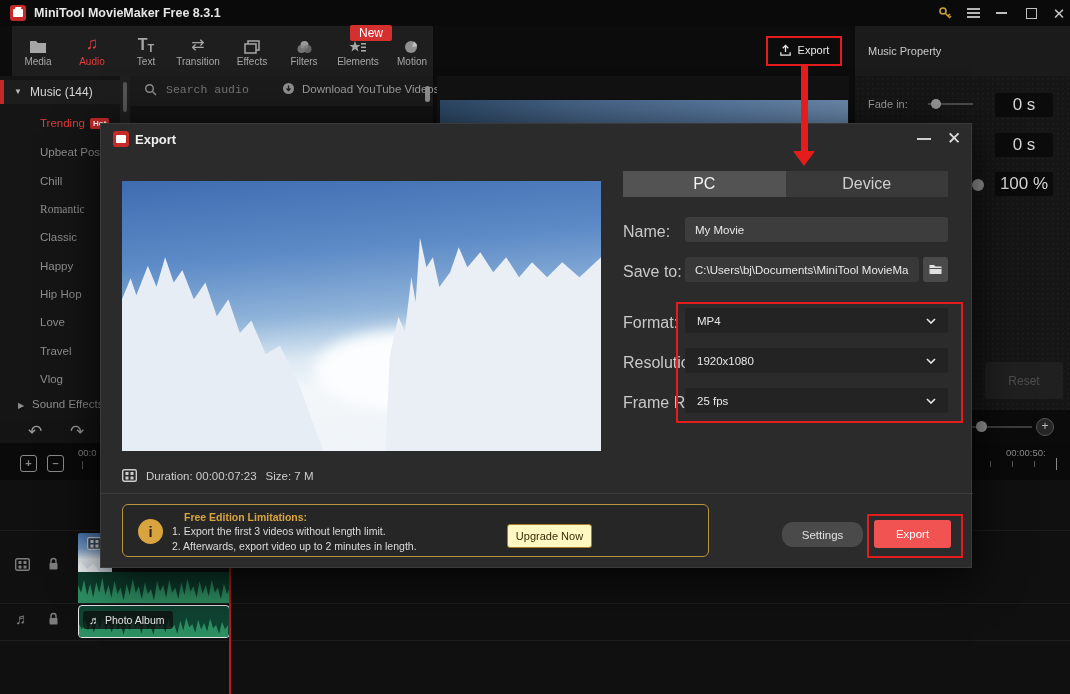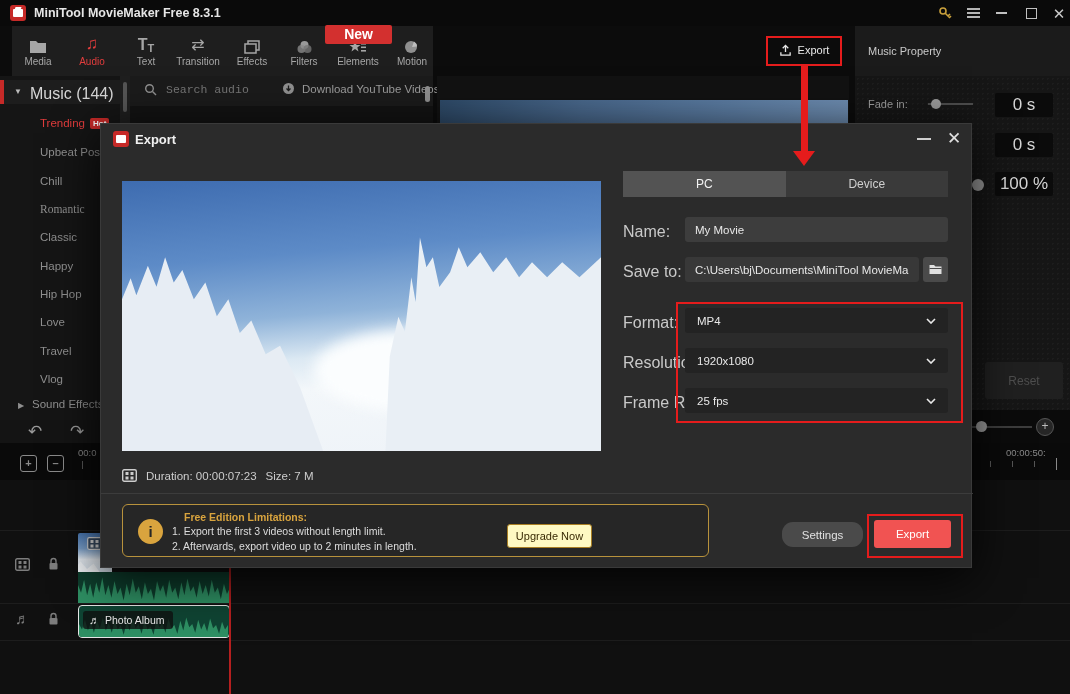--- a/index.html
+++ b/index.html
@@ -16,33 +16,33 @@
   .bars span{display:block;width:13px;height:2px;background:#b5b5b5;margin:2px 0;}
   .minbar{width:11px;height:2px;background:#c0c0c0;}
   .maxsq{width:9px;height:9px;border:1.5px solid #c0c0c0;}
   .closex{font-size:15px;color:#c9c9c9;line-height:1;}
   
   .toolpanel{left:12px;top:26px;width:421px;height:50px;background:#1e1e1e;}
   .tool{position:absolute;top:4px;width:52px;text-align:center;}
   .tool .ticon{height:24px;display:flex;align-items:flex-end;justify-content:center;color:#a6a6a6;}
   .tool .tlabel{font-size:10px;color:#a6a6a6;margin-top:2px;white-space:nowrap;}
   .tool.active .tlabel,.tool.active .ticon{color:#e23d3d;}
-  .newbadge{position:absolute;top:-5px;right:-8px;background:#d3302f;color:#fff;font-size:14px;font-weight:bold;
-    padding:1px 19px;border-radius:2px;line-height:1.2;}
+  .newbadge{position:absolute;top:-5px;right:-8px;background:#d3302f;color:#fff;font-size:12px;font-weight:normal;
+    padding:1px 9px;border-radius:2px;line-height:1.2;}
   .playerpanel{left:437px;top:26px;width:412px;height:50px;background:#1b1b1b;}
   .mproppanel{left:855px;top:26px;width:215px;height:50px;background:#1b1b1b;}
   .panel-title{font-size:11px;color:#c9c9c9;}
   .exportbtn-top{left:770px;top:39px;width:68px;height:22px;display:flex;align-items:center;justify-content:center;gap:6px;
     color:#e8e8e8;font-size:11px;}
   
   .sidebar{left:0;top:76px;width:120px;height:344px;background:#151515;}
   .sb-head{position:absolute;left:0;top:4px;width:120px;height:24px;background:#1d1d1d;}
   .sb-redbar{position:absolute;left:0;top:0;width:4px;height:24px;background:#c62a28;}
   .sb-head-tri{position:absolute;left:14px;top:7px;font-size:8px;color:#bbb;}
-  .sb-head-label{position:absolute;left:30px;top:5px;font-size:16px;color:#d6d6d6;}
+  .sb-head-label{position:absolute;left:30px;top:5px;font-size:12px;color:#d6d6d6;}
   .sb-item{position:absolute;left:40px;font-size:11.5px;color:#8f8f8f;white-space:nowrap;}
   .sb-item.active{color:#e03c3c;}
   .hotbadge{display:inline-block;background:#c62a28;color:#fff;font-size:8px;font-weight:bold;border-radius:2px;
     padding:1px 3px;margin-left:5px;vertical-align:1px;}
   .sb-tri{position:absolute;left:18px;font-size:8px;color:#8f8f8f;}
   .sb-scroll{left:120px;top:76px;width:10px;height:344px;background:#1f1f1f;}
   .sb-thumb{position:absolute;left:3px;top:6px;width:4px;height:30px;background:#565656;border-radius:2px;}
   
   .audiopanel{left:130px;top:76px;width:303px;height:30px;background:#1b1b1b;}
   .searchrow{position:absolute;left:14px;top:6px;display:flex;align-items:center;gap:7px;}
@@ -98,21 +98,21 @@
   .cloudsea{position:absolute;left:40%;top:55%;width:40%;height:30%;background:#fbfdfe;filter:blur(7px);border-radius:50%;}
   .ridge{position:absolute;left:0;bottom:0;width:60%;height:78%;background:#e7edf4;
     clip-path:polygon(0 28%,3% 18%,5% 26%,9% 12%,12% 22%,15% 8%,18% 20%,21% 14%,25% 28%,29% 20%,33% 36%,37% 28%,41% 44%,45% 38%,50% 54%,55% 50%,62% 70%,70% 100%,0 100%);}
   .ridge2{position:absolute;left:0;bottom:0;width:58%;height:64%;background:#c7d4e2;opacity:.75;
     clip-path:polygon(0 40%,4% 30%,8% 42%,13% 30%,17% 44%,22% 34%,27% 50%,32% 42%,38% 58%,44% 52%,50% 70%,56% 66%,64% 100%,0 100%);}
   .rmass{position:absolute;right:0;bottom:0;width:45%;height:92%;background:#e9eff5;
     clip-path:polygon(0 100%,2% 62%,6% 46%,9% 52%,12% 30%,14% 40%,16% 14%,19% 26%,22% 22%,25% 34%,30% 28%,34% 18%,38% 26%,44% 20%,50% 28%,56% 22%,62% 30%,68% 24%,75% 30%,82% 24%,90% 30%,100% 22%,100% 100%);}
   .rshade{position:absolute;right:0;bottom:0;width:42%;height:60%;background:#b9c9da;opacity:.55;
     clip-path:polygon(0 100%,4% 60%,10% 70%,16% 48%,24% 62%,32% 50%,42% 66%,52% 56%,64% 70%,78% 60%,100% 72%,100% 100%);}
   .tabs{position:absolute;left:522px;top:47px;width:325px;height:26px;display:flex;}
-  .tab{flex:1;display:flex;align-items:center;justify-content:center;font-size:12px;}
+  .tab{flex:1;display:flex;align-items:center;justify-content:center;font-size:16px;}
   .tab.on{background:#535353;color:#f2f2f2;}
   .tab.off{background:#3a3a3a;color:#cfcfcf;}
   .flabel{position:absolute;left:522px;font-size:16px;color:#c9c9c9;}
   .field{position:absolute;left:584px;width:263px;height:25px;background:#3d3d3d;border:none;border-radius:3px;
     color:#e8e8e8;font-size:11.5px;padding:0 10px;box-sizing:border-box;font-family:"Liberation Sans",sans-serif;outline:none;}
   .select{position:absolute;left:584px;width:263px;height:25px;background:#232323;border-radius:3px;color:#e8e8e8;
     font-size:11.5px;display:flex;align-items:center;padding:0 12px;box-sizing:border-box;justify-content:space-between;}
   .folderbtn{position:absolute;left:822px;width:25px;height:25px;background:#4a4a4a;border-radius:3px;
     display:flex;align-items:center;justify-content:center;}
   .durrow{position:absolute;left:21px;top:345px;display:flex;align-items:center;gap:9px;color:#cdcdcd;font-size:11.5px;}

